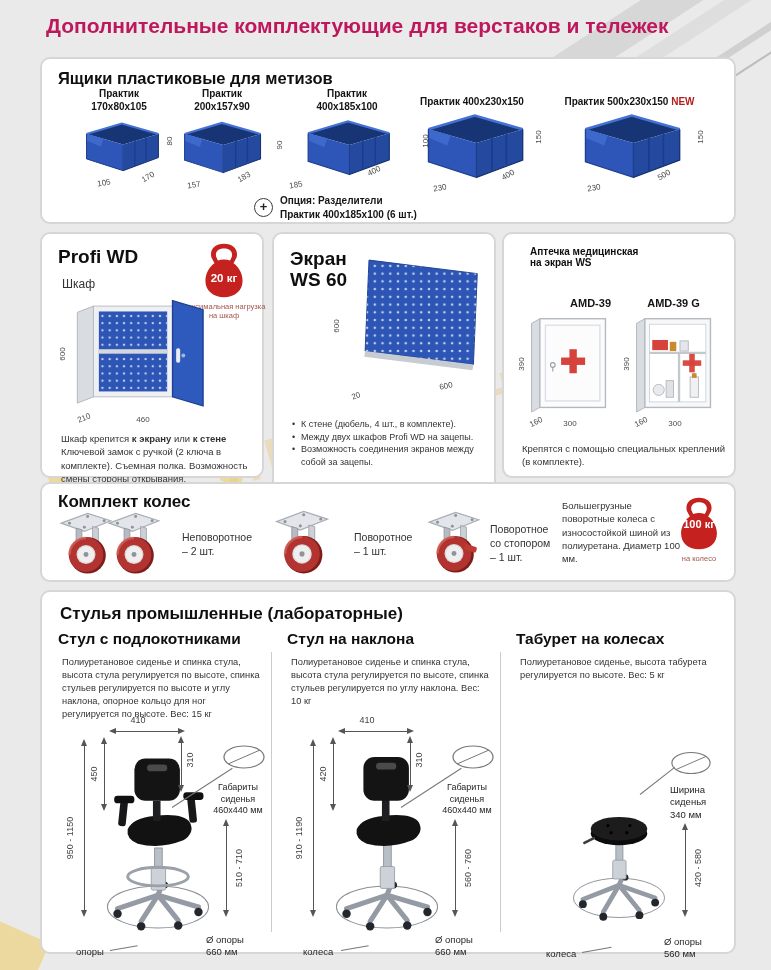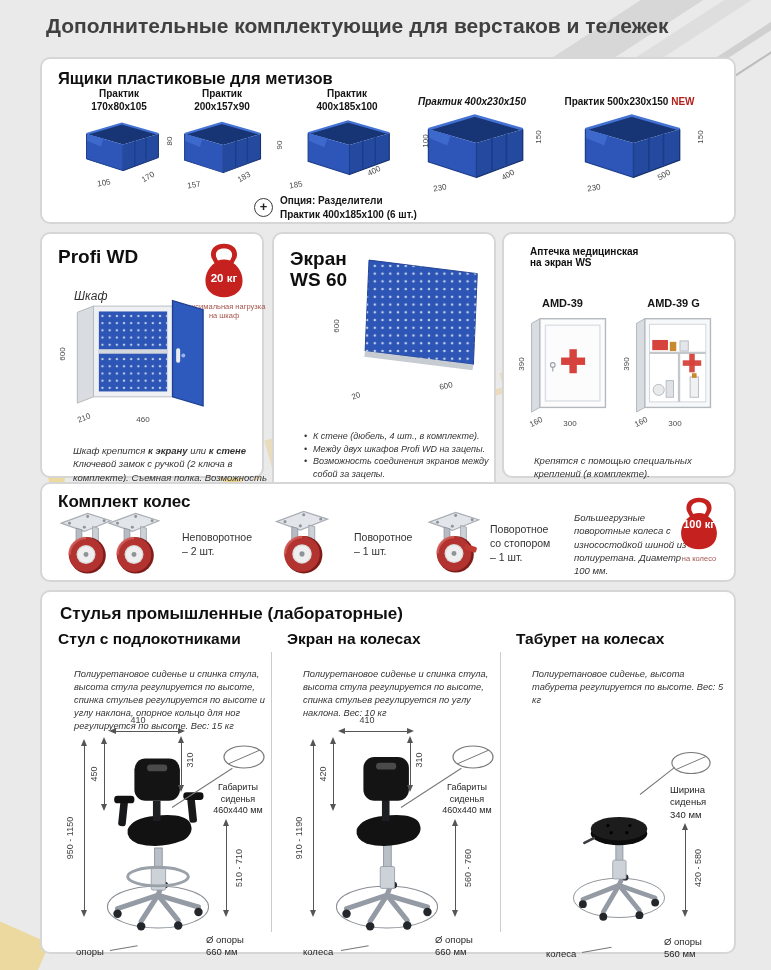--- a/index.html
+++ b/index.html
@@ -1,29 +1,29 @@
 <!DOCTYPE html>
 <html><head>
 <meta charset="utf-8">
 <style>
   html,body{margin:0;padding:0;background:#e9e9e9;}
   .page{position:relative;width:771px;height:970px;background:#eaeaea;overflow:hidden;
         font-family:"Liberation Sans",sans-serif;color:#222;}
   .deco{position:absolute;transform:rotate(-33deg);}
   .wm{position:absolute;font-weight:bold;transform:rotate(-16deg);letter-spacing:7px;pointer-events:none;}
   .blob{position:absolute;background:rgba(240,198,70,.45);border-radius:3px;}
-  h1.title{position:absolute;left:46px;top:14px;margin:0;font-size:21px;font-weight:bold;color:#404040;}
+  h1.title{position:absolute;left:46px;top:14px;margin:0;font-size:21px;font-weight:bold;color:#be185d;}
   .card{position:absolute;background:#fff;border:2px solid #d6d6d6;border-radius:10px;box-sizing:border-box;}
   .ct{position:absolute;margin:0;font-weight:bold;color:#0f0f0f;line-height:1.12;}
   .prodname{position:absolute;font-size:10px;font-weight:bold;color:#141414;text-align:center;line-height:1.3;}
   .new{color:#b3201c;font-weight:bold;}
   .rdim{position:absolute;font-size:8px;color:#4a4a4a;white-space:nowrap;
         transform:translate(-50%,-50%) rotate(var(--r,0deg));}
   .dim9{font-size:9px;color:#3f3f3f;}
-  .bodytext{position:absolute;font-size:9.5px;color:#333;line-height:1.4;margin:16px;font-style:italic;}
+  .bodytext{position:absolute;font-size:9.5px;color:#333;line-height:1.4;margin:4px;}
   .bullets{margin:2px 0 0;padding:0;list-style:none;}
   .bullets li{position:relative;padding-left:9px;}
   .bullets li:before{content:"\2022";position:absolute;left:0;}
   .kbellval{position:absolute;color:#fff;font-weight:bold;text-align:center;line-height:1.05;}
   .kcap{position:absolute;font-size:7.5px;color:#a4554c;text-align:center;line-height:1.25;}
   .plus{position:absolute;width:17px;height:17px;border:1.6px solid #3c3c3c;border-radius:50%;
         font-size:13px;line-height:15px;text-align:center;color:#222;font-weight:bold;}
   .optline{position:absolute;font-size:10px;font-weight:bold;color:#151515;line-height:1.35;}
   .wlabel{position:absolute;font-size:10.5px;color:#333;line-height:1.35;}
   .divider{position:absolute;width:1px;background:#cccccc;}
@@ -106,21 +106,21 @@
       <span style="display:block">170x80x105</span>
     </div>
     <div class="prodname" style="left:130px;top:28px;width:100px;">
       <span style="display:block">Практик</span>
       <span style="display:block">200x157x90</span>
     </div>
     <div class="prodname" style="left:255px;top:28px;width:100px;">
       <span style="display:block">Практик</span>
       <span style="display:block">400x185x100</span>
     </div>
-    <div class="prodname" style="left:355px;top:36px;width:150px;font-style:italic;">
+    <div class="prodname" style="left:355px;top:36px;width:150px;">
       <span>Практик</span>
       <span>400x230x150</span>
     </div>
     <div class="prodname" style="left:505px;top:36px;width:165px;">
       <span>Практик</span>
       <span>500x230x150</span>
       <span class="new">NEW</span>
     </div>
 
     <svg style="position:absolute;left:36px;top:58px" width="85" height="55">
@@ -216,21 +216,21 @@
         <li>Возможность соединения экранов между собой за зацепы.</li>
       </ul>
     </div>
   </section>
 
   <section class="card" style="left:502px;top:232px;width:234px;height:246px;">
     <h2 class="ct" style="left:26px;top:12px;font-size:10px;">
       <span style="display:block">Аптечка медицинская</span>
       <span style="display:block">на экран WS</span>
     </h2>
-    <div class="prodname" style="left:16px;top:62px;width:85px;font-size:11px;">AMD-39</div>
+    <div class="prodname" style="left:22px;top:62px;width:85px;font-size:11px;text-align:right;">AMD-39</div>
     <div class="prodname" style="left:127px;top:62px;width:85px;font-size:11px;">AMD-39 G</div>
 
     <svg style="position:absolute;left:22px;top:78px" width="85" height="104" viewBox="0 0 92 112">
       <polygon points="6,12 15,7 15,103 6,108" fill="#d9dce0" stroke="#b0b5bb"></polygon>
       <rect x="15" y="7" width="71" height="96" fill="#fcfcfd" stroke="#b4b9bf" stroke-width="1.5"></rect>
       <rect x="21" y="14" width="59" height="82" fill="none" stroke="#dcdfe3" stroke-width="1.5"></rect>
       <rect x="38" y="49" width="26" height="8" fill="#d6423c"></rect>
       <rect x="47" y="40" width="8" height="26" fill="#d6423c"></rect>
       <circle cx="29" cy="57" r="2.5" fill="none" stroke="#9aa0a7" stroke-width="1.2"></circle>
       <line x1="29" y1="59" x2="29" y2="64" stroke="#9aa0a7" stroke-width="1.2"></line>
@@ -302,21 +302,21 @@
     <div class="kcap" style="left:627px;top:70px;width:60px;">на колесо</div>
   </section>
 
   <section class="card" style="left:40px;top:590px;width:696px;height:364px;">
     <h2 class="ct" style="left:18px;top:12px;font-size:17px;">Стулья промышленные (лабораторные)</h2>
     <div class="divider" style="left:229px;top:60px;height:280px;"></div>
     <div class="divider" style="left:458px;top:60px;height:280px;"></div>
 
     <h3 class="ct" style="left:16px;top:38px;font-size:15.5px;">Стул с подлокотниками</h3>
     <p class="bodytext" style="left:16px;top:60px;width:202px;font-size:9.3px;">Полиуретановое сиденье и спинка стула, высота стула регулируется по высоте, спинка стульев регулируется по высоте и углу наклона, опорное кольцо для ног регулируется по высоте. Вес: 15 кг</p>
-    <h3 class="ct" style="left:245px;top:38px;font-size:15.5px;">Экран на колесах</h3>
+    <h3 class="ct" style="left:245px;top:38px;font-size:15.5px;">Стул на наклона</h3>
     <p class="bodytext" style="left:245px;top:60px;width:200px;font-size:9.3px;">Полиуретановое сиденье и спинка стула, высота стула регулируется по высоте, спинка стульев регулируется по углу наклона. Вес: 10 кг</p>
     <h3 class="ct" style="left:474px;top:38px;font-size:15.5px;">Табурет на колесах</h3>
     <p class="bodytext" style="left:474px;top:60px;width:200px;font-size:9.3px;">Полиуретановое сиденье, высота табурета регулируется по высоте. Вес: 5 кг</p>
 
     <div class="fig" style="left:12px;top:118px;width:212px;height:250px;">
       <svg style="position:absolute;left:45px;top:30px" width="118" height="194" viewBox="0 0 140 230">
         <ellipse cx="70" cy="198" rx="60" ry="25" fill="none" stroke="#8a8f96" stroke-width="1.2"></ellipse>
         <g stroke="#959ba4" stroke-width="6" stroke-linecap="round">
           <line x1="70" y1="184" x2="22" y2="200"></line>
             <line x1="70" y1="184" x2="50" y2="215"></line>

